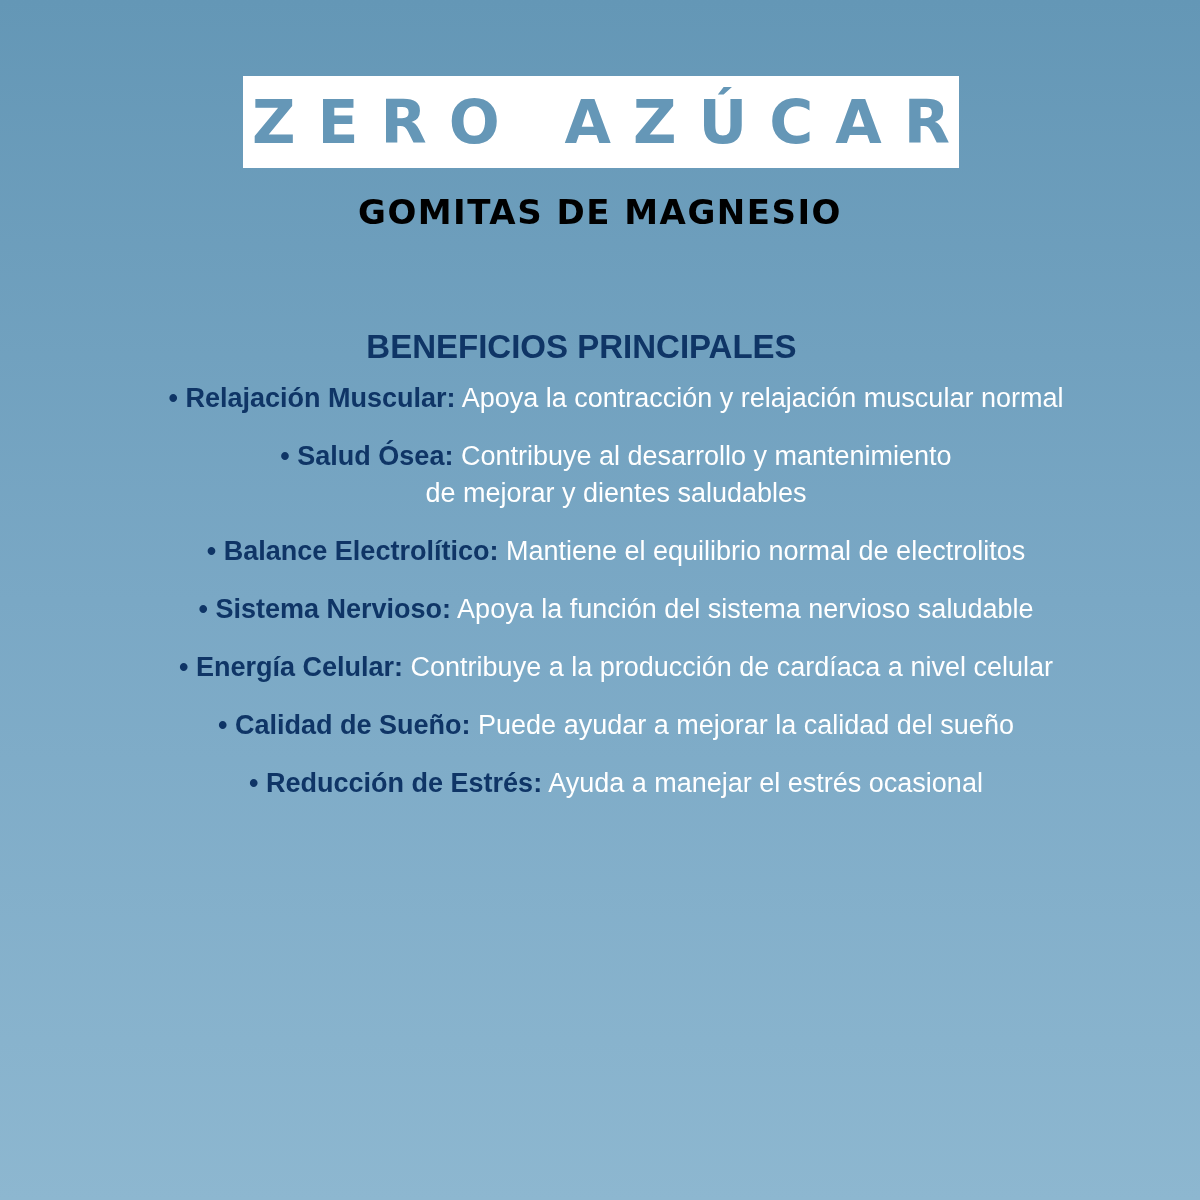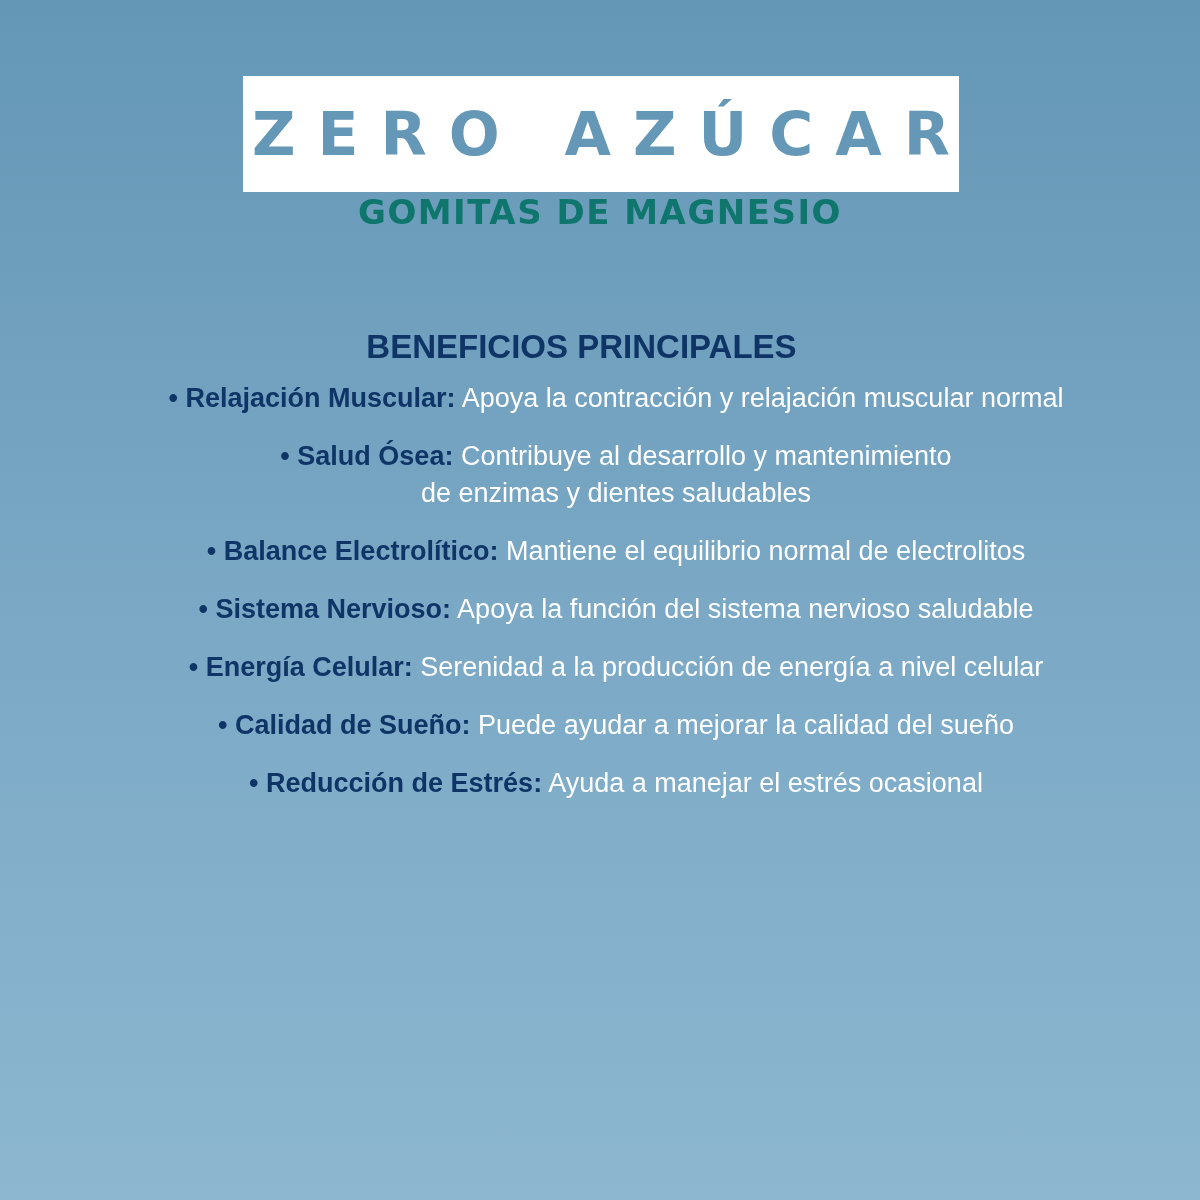--- a/index.html
+++ b/index.html
@@ -3,32 +3,32 @@
 <meta charset="utf-8">
 <style>
   html, body { margin: 0; padding: 0; }
   body {
     width: 1200px; height: 1200px; overflow: hidden;
     background: linear-gradient(to bottom, #6497b6 0%, #7aa8c5 50%, #8db7d0 100%);
     font-family: "Liberation Sans", "DejaVu Sans", sans-serif;
     position: relative;
   }
   .badge {
-    position: absolute; left: 243px; top: 76px; width: 716px; height: 116px;
+    position: absolute; left: 243px; top: 76px; width: 716px; height: 92px;
     background: #ffffff;
     display: flex; align-items: center; justify-content: center; text-align: center;
   }
   .badge span {
     color: #6597b7; font-weight: 700; font-size: 60px;
     letter-spacing: 22px; margin-right: -22px;
     font-family: "DejaVu Sans", sans-serif;
   }
   .subtitle {
     position: absolute; top: 192px; left: 0; width: 1200px; text-align: center;
-    color: #0f766e; font-weight: 700; font-size: 34px; letter-spacing: 1.5px;
+    color: #000000; font-weight: 700; font-size: 34px; letter-spacing: 1.5px;
     font-family: "DejaVu Sans", sans-serif;
   }
   .section-title {
     position: absolute; top: 328px; left: 0; width: 1163px; text-align: center;
     color: #0f3566; font-weight: 700; font-size: 33px;
   }
   .benefits {
     position: absolute; top: 380px; left: 0; width: 1200px;
     list-style: none; margin: 0; padding: 0; text-align: center;
   }
@@ -46,19 +46,19 @@
 <div class="badge">
   <span>ZERO AZÚCAR</span>
 </div>
 
 <div class="subtitle">GOMITAS DE MAGNESIO</div>
 
 <div class="section-title">BENEFICIOS PRINCIPALES</div>
 
 <ul class="benefits">
   <li class="benefit"><span class="name"><span>• </span><span>Relajación Muscular:</span></span><span> Apoya la contracción y relajación muscular normal</span></li>
-  <li class="benefit"><span class="name"><span>• </span><span>Salud Ósea:</span></span><span> Contribuye al desarrollo y mantenimiento</span><span class="line2">de enzimas y dientes saludables</span></li>
+  <li class="benefit"><span class="name"><span>• </span><span>Salud Ósea:</span></span><span> Contribuye al desarrollo y mantenimiento</span><span class="line2">de mejorar y dientes saludables</span></li>
   <li class="benefit"><span class="name"><span>• </span><span>Balance Electrolítico:</span></span><span> Mantiene el equilibrio normal de electrolitos</span></li>
   <li class="benefit"><span class="name"><span>• </span><span>Sistema Nervioso:</span></span><span> Apoya la función del sistema nervioso saludable</span></li>
-  <li class="benefit"><span class="name"><span>• </span><span>Energía Celular:</span></span><span> Serenidad a la producción de energía a nivel celular</span></li>
+  <li class="benefit"><span class="name"><span>• </span><span>Energía Celular:</span></span><span> Contribuye a la producción de cardíaca a nivel celular</span></li>
   <li class="benefit"><span class="name"><span>• </span><span>Calidad de Sueño:</span></span><span> Puede ayudar a mejorar la calidad del sueño</span></li>
   <li class="benefit"><span class="name"><span>• </span><span>Reducción de Estrés:</span></span><span> Ayuda a manejar el estrés ocasional</span></li>
 </ul>
 
 </body></html>

